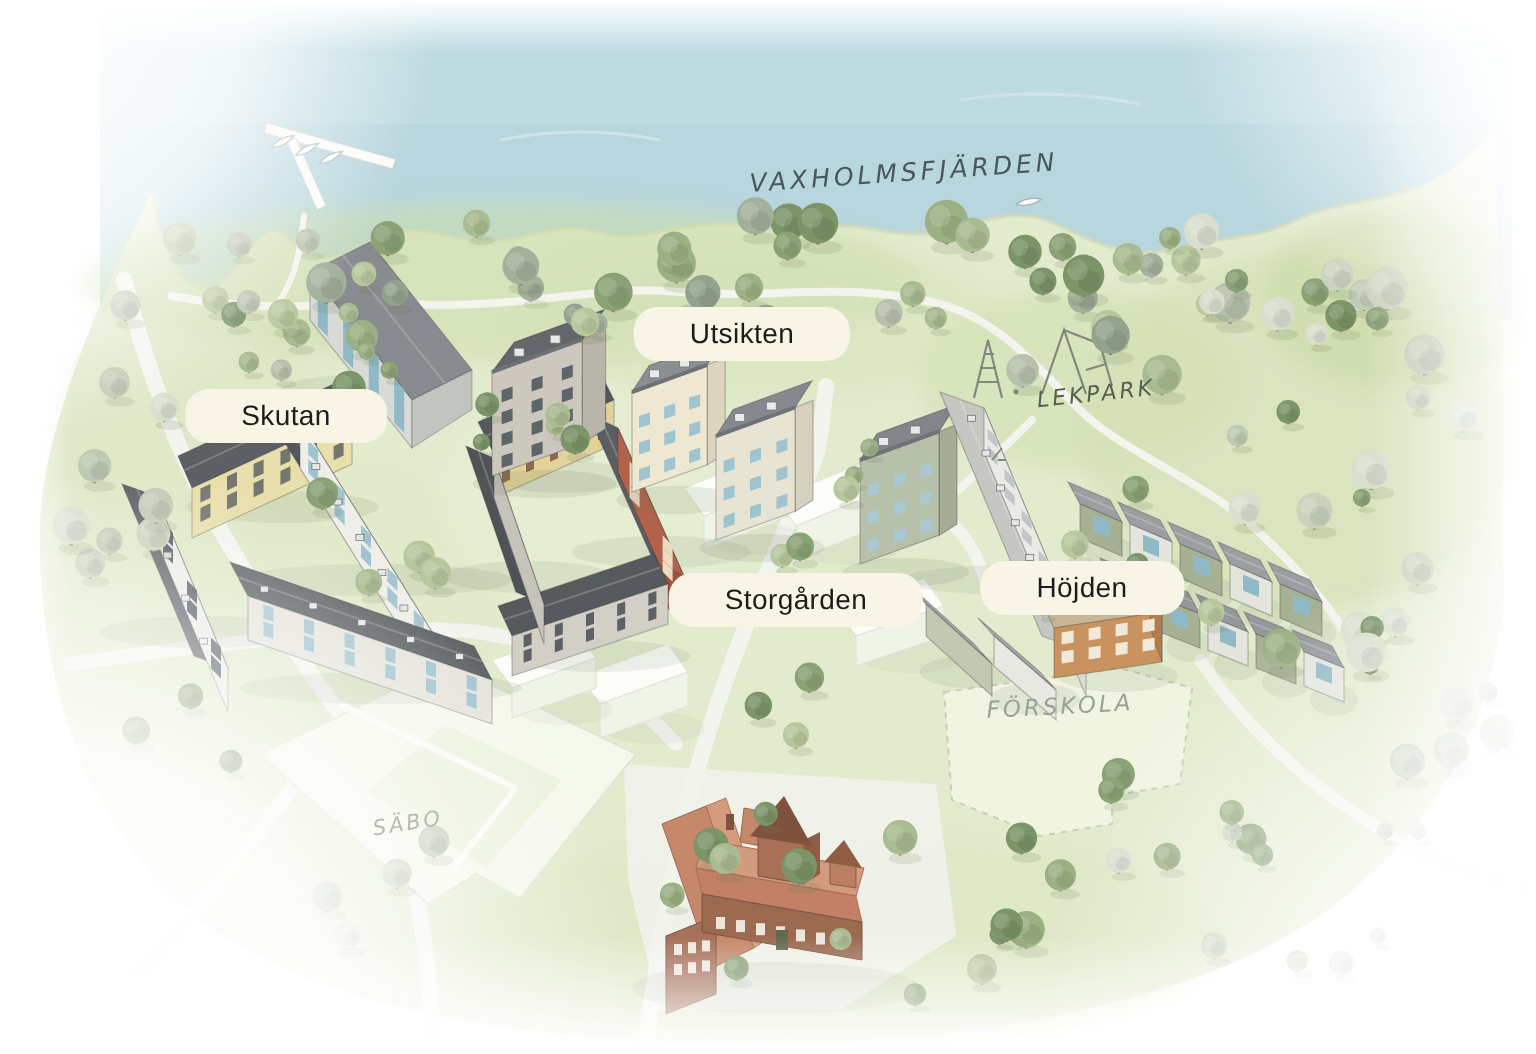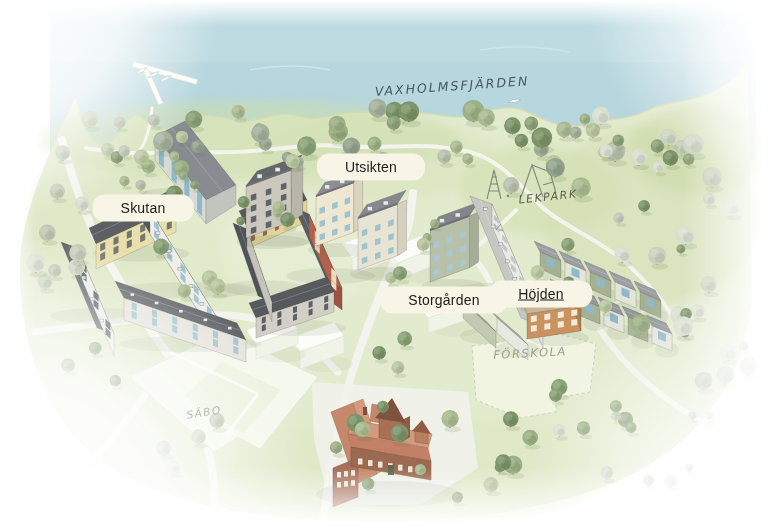--- a/index.html
+++ b/index.html
@@ -1293,16 +1293,16 @@
 </svg>
 
 <div class="labels">
   <div class="annotation" style="left:452px;top:86px;transform:translate(-50%,-50%) rotate(-4deg);font-size:12.5px;color:#47575e;letter-spacing:2px;">VAXHOLMSFJÄRDEN</div>
   <div class="annotation" style="left:548px;top:197px;transform:translate(-50%,-50%) rotate(-6deg);font-size:11px;color:#565f50;letter-spacing:1.5px;">LEKPARK</div>
   <div class="annotation" style="left:530px;top:353px;transform:translate(-50%,-50%) rotate(-3deg);font-size:11.5px;color:#9aa292;letter-spacing:1.5px;">FÖRSKOLA</div>
   <div class="annotation" style="left:204px;top:412px;transform:translate(-50%,-50%) rotate(-9deg);font-size:10.5px;color:#b6bdaf;letter-spacing:1.5px;">SÄBO</div>
 
   <div class="pill" style="left:143px;top:208px;text-align:right;">Skutan</div>
   <div class="pill" style="left:371px;top:167px;">Utsikten</div>
-  <div class="pill" style="left:398px;top:300px;margin-left:46px;">Storgården</div>
-  <div class="pill" style="left:541px;top:294px;text-decoration:underline;">Höjden</div>
+  <div class="pill" style="left:398px;top:300px;">Storgården</div>
+  <div class="pill" style="left:541px;top:294px;">Höjden</div>
 </div>
 </div>
 
 </body></html>

